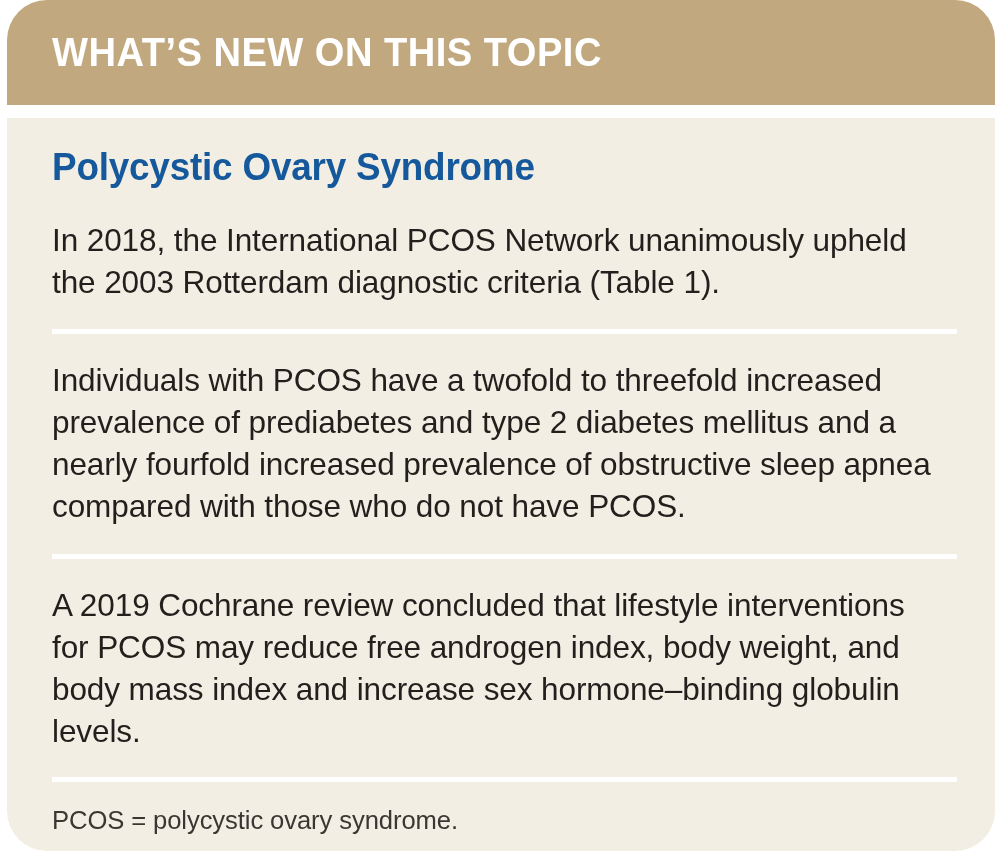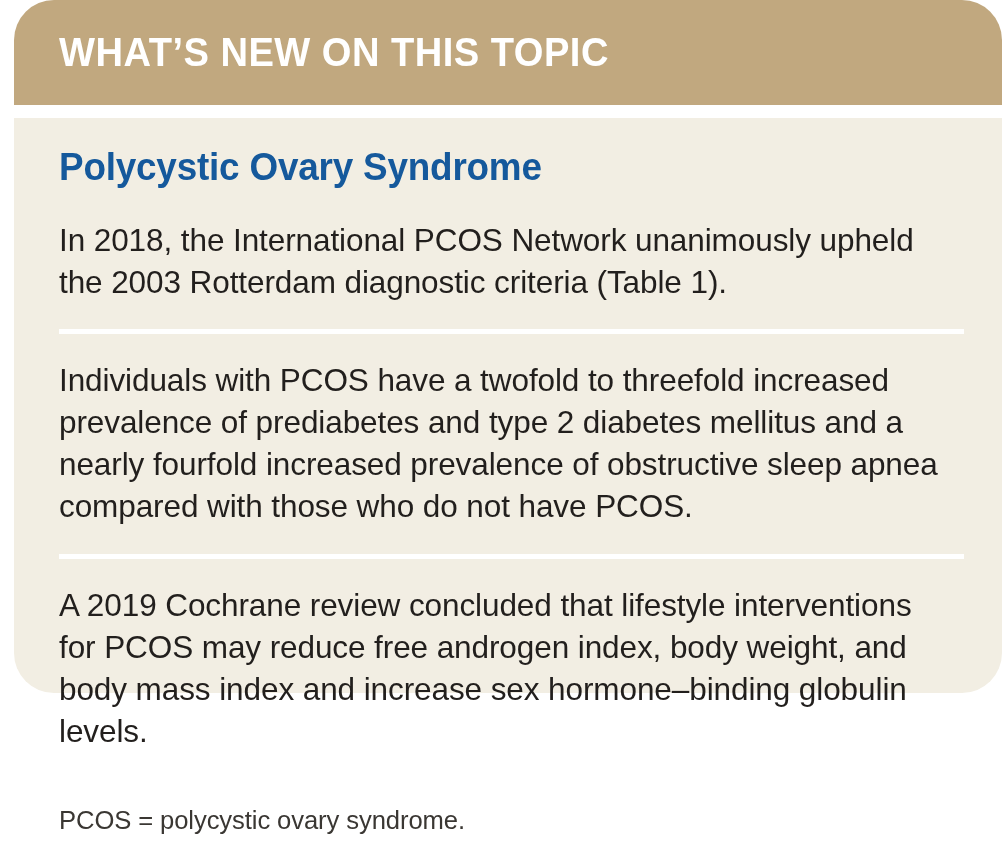--- a/index.html
+++ b/index.html
@@ -9,21 +9,21 @@
   }
   body {
     width: 1002px;
     height: 857px;
     font-family: "Liberation Sans", sans-serif;
     overflow: hidden;
   }
 
   .card {
     position: absolute;
-    left: 14px;
+    left: 7px;
     top: 0px;
     width: 988px;
     height: 851px;
   }
 
   
   .header-bar {
     position: absolute;
     left: 0;
     top: 0;
@@ -47,21 +47,21 @@
     transform-origin: left center;
     line-height: 48px;
   }
 
   
   .body-panel {
     position: absolute;
     left: 0;
     top: 118px;
     width: 988px;
-    height: 575px;
+    height: 733px;
     background: #f2eee3;
     border-radius: 0 0 40px 40px;
     box-sizing: border-box;
   }
 
   .content {
     position: absolute;
     left: 45px;
     top: 0;
     width: 900px;

